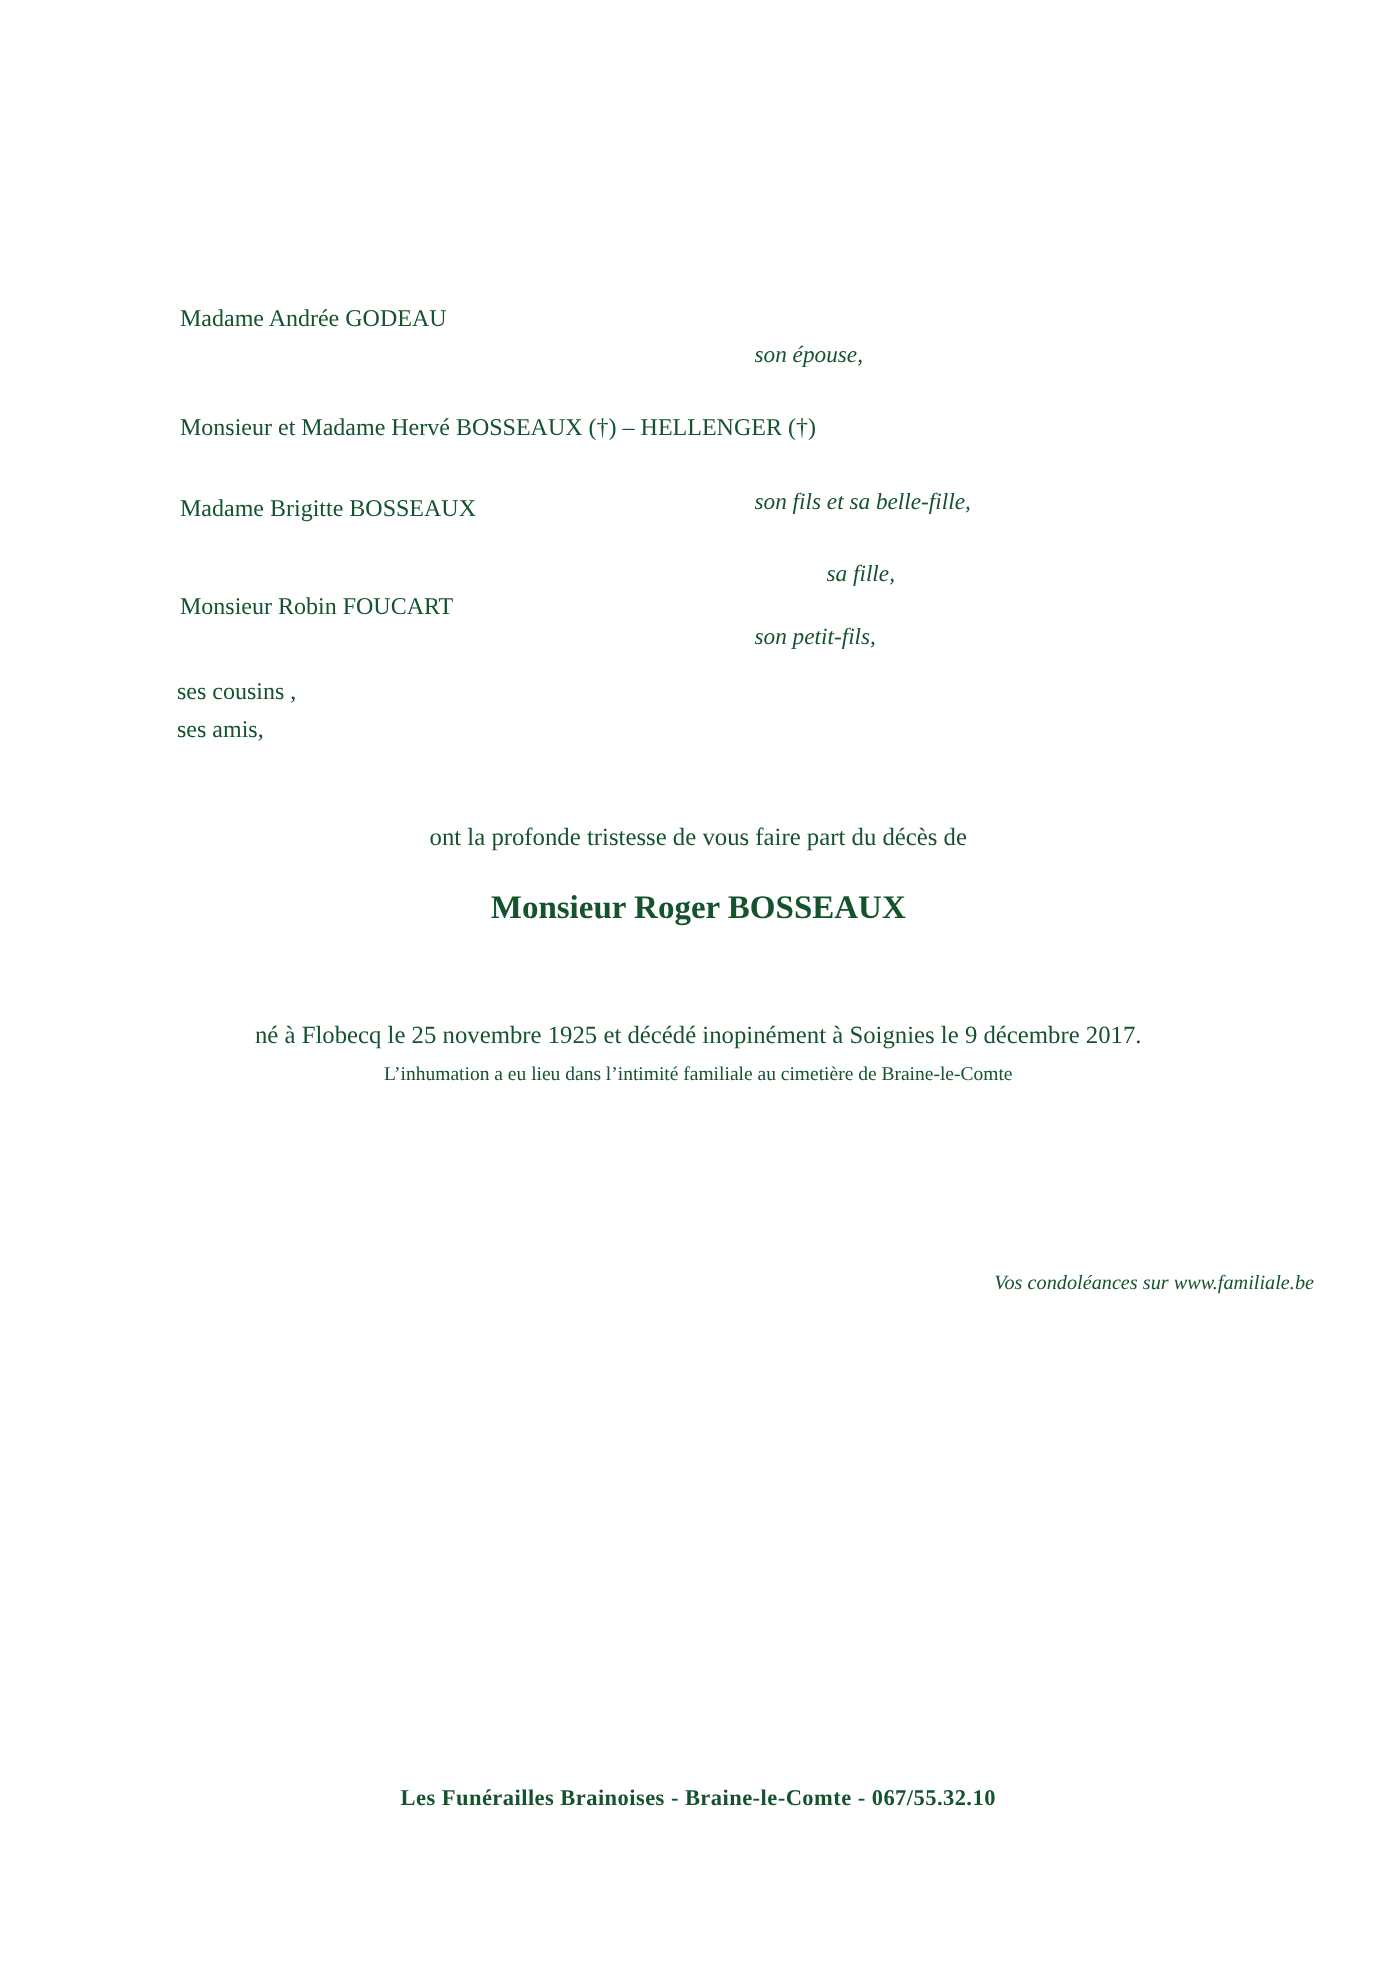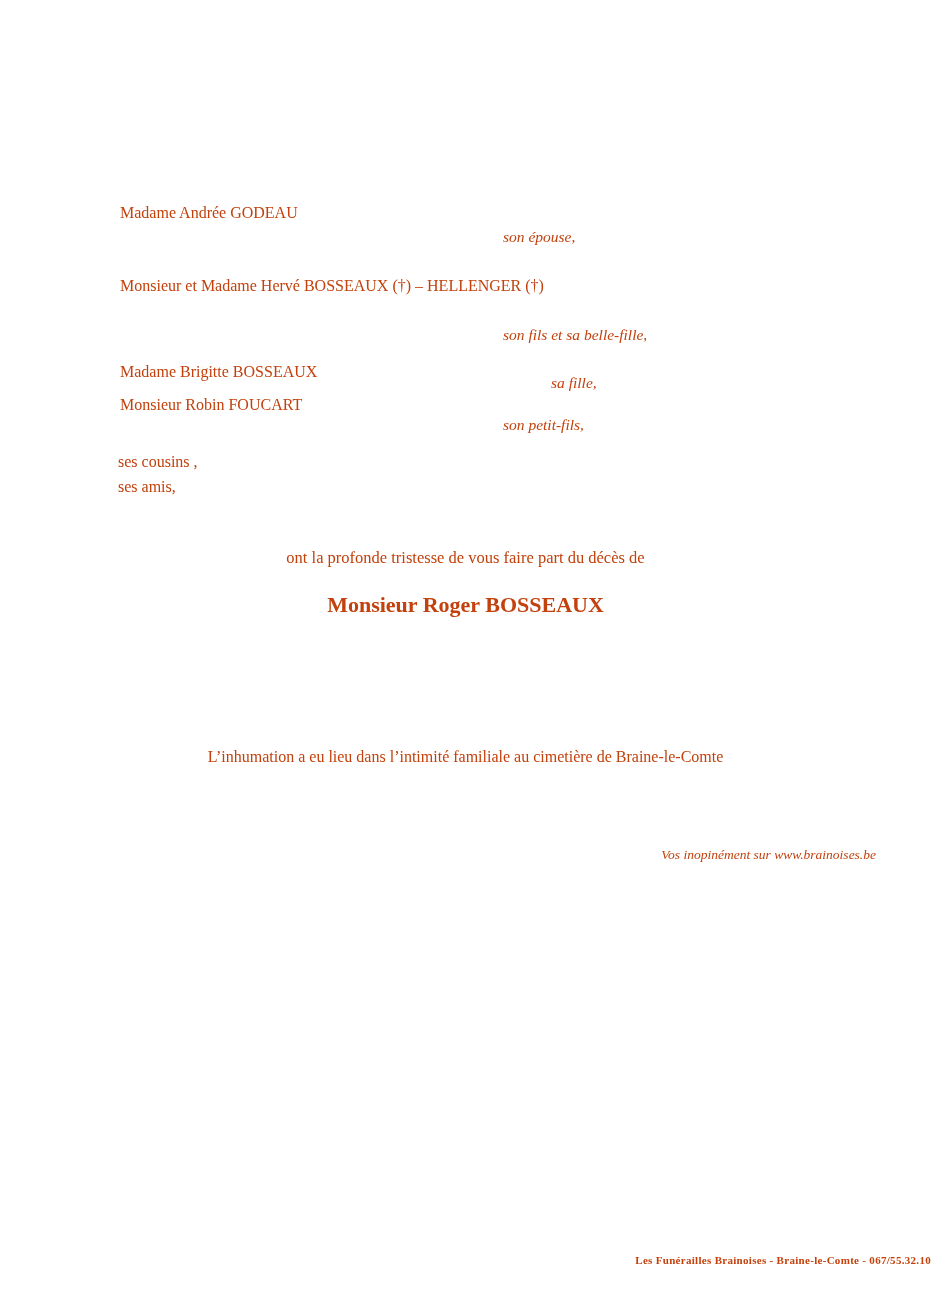--- a/index.html
+++ b/index.html
@@ -6,70 +6,69 @@
     margin: 0;
     padding: 0;
     background: #ffffff;
   }
   .page {
     position: relative;
     width: 931px;
     height: 1315px;
     background: #ffffff;
     font-family: "Liberation Serif", "DejaVu Serif", serif;
-    color: #c2410c;
+    color: #14532d;
     overflow: hidden;
   }
   .line {
     position: absolute;
     white-space: nowrap;
     font-size: 16px;
     line-height: 1.2;
   }
   .relation {
     font-style: italic;
     font-size: 15.5px;
   }
   .centered {
     left: 0;
     width: 100%;
     text-align: center;
   }
   
   .name-godeau    { left: 120px; top: 203px; }
   .name-herve     { left: 120px; top: 276px; }
-  .name-brigitte  { left: 120px; top: 362px; }
+  .name-brigitte  { left: 120px; top: 330px; }
   .name-robin     { left: 120px; top: 395px; }
   
   .rel-epouse     { left: 503px; top: 228px; text-align: right; }
   .rel-fils       { left: 503px; top: 326px; }
   .rel-fille      { left: 503px; top: 374px; margin-left: 48px; }
   .rel-petitfils  { left: 503px; top: 416px; }
   
   .cousins        { left: 118px; top: 452px; }
   .amis           { left: 118px; top: 477px; }
   
   .announcement   { top: 548px; font-size: 16.5px; }
   .deceased-title { top: 592px; font-size: 22px; font-weight: bold; }
   .life-details   { top: 680px; font-size: 16.5px; }
-  .burial         { top: 747px; font-size: 16px; }
+  .burial         { top: 708px; font-size: 13px; }
   
   .condolences {
     right: 55px;
     top: 847px;
     font-style: italic;
     font-size: 13.5px;
   }
   
   .footer {
-    top: 1254px;
-    font-size: 11px;
+    top: 1190px;
+    font-size: 15px;
     font-weight: bold;
     letter-spacing: 0.3px;
-    text-align: right;
   }
 </style>
 </head>
 <body>
 
 <div class="page">
 
   <div class="line name-godeau">Madame Andrée GODEAU</div>
 
   <div class="line relation rel-epouse">son épouse,</div>
@@ -87,20 +86,21 @@
   <div class="line relation rel-petitfils">son petit-fils,</div>
 
   <div class="line cousins">ses cousins ,</div>
 
   <div class="line amis">ses amis,</div>
 
   <div class="line centered announcement">ont la profonde tristesse de vous faire part du décès de</div>
 
   <div class="line centered deceased-title">Monsieur Roger BOSSEAUX</div>
 
+  <div class="line centered life-details">né à Flobecq le 25 novembre 1925 et décédé inopinément à Soignies le 9 décembre 2017.</div>
 
   <div class="line centered burial">L’inhumation a eu lieu dans l’intimité familiale au cimetière de Braine-le-Comte</div>
 
-  <div class="line condolences">Vos inopinément sur www.brainoises.be</div>
+  <div class="line condolences">Vos condoléances sur www.familiale.be</div>
 
   <div class="line centered footer">Les Funérailles Brainoises - Braine-le-Comte - 067/55.32.10</div>
 
 </div>
 
 </body></html>

